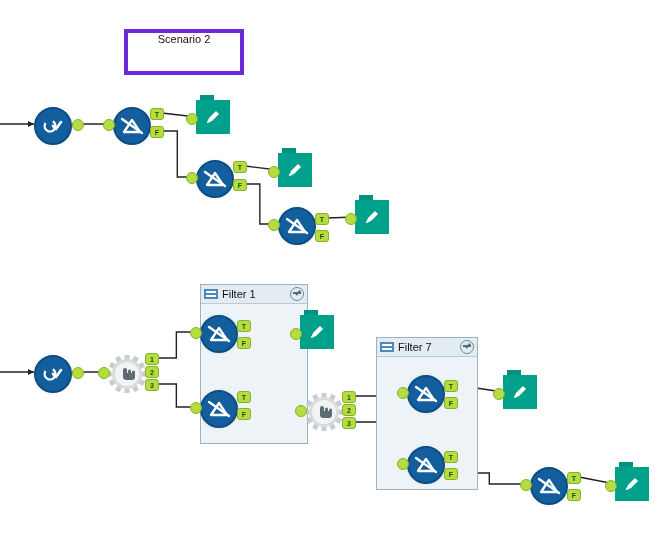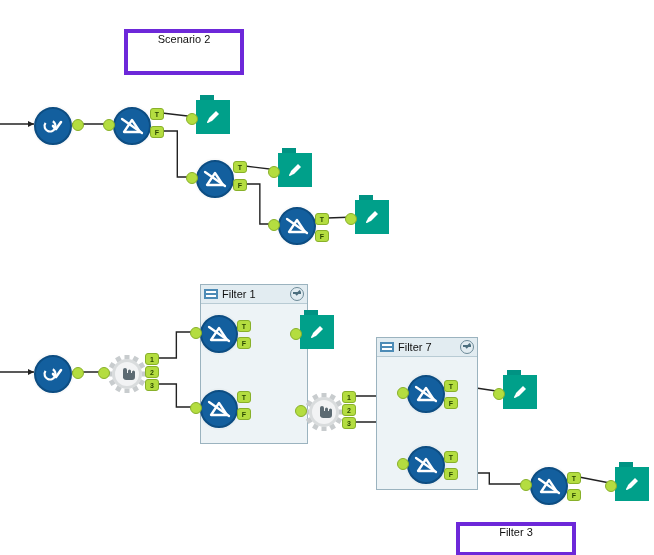--- a/index.html
+++ b/index.html
@@ -64,23 +64,20 @@
       <path d="M 456 385 L 503 392" fill="none" stroke="#222" stroke-width="1.4"></path>
       <path d="M 503 392 l -6 -3 l 0 6 z" fill="#222"></path>
       <path d="M 456 473 L 489.3 473 L 489.3 484 L 530 484" fill="none" stroke="#222" stroke-width="1.4"></path>
       <path d="M 530 484 l -6 -3 l 0 6 z" fill="#222"></path>
       <path d="M 579 477 L 615 484" fill="none" stroke="#222" stroke-width="1.4"></path>
       <path d="M 615 484 l -6 -3 l 0 6 z" fill="#222"></path>
     </svg>
 
 <div class="labelbox" style="left: 124px; top: 29px; width: 112px; height: 38px;" id="lbl-scenario">
       <span>Scenario 2</span>
-    </div>
-<div class="labelbox" style="left: 456px; top: 522px; width: 112px; height: 26px;" id="lbl-filter3">
-      <span>Filter 3</span>
     </div>
 
 <div class="container" id="ct-filter1" style="left: 166px; top: 284px; width: 106px; height: 158px; margin-left: 34px;">
   <div class="hdr">
     <span class="grip"></span>
     <span class="title">Filter 1</span>
     <span class="collapse"></span>
   </div>
 </div>
 <div class="container" id="ct-filter2" style="left: 376px; top: 337px; width: 100px; height: 151px;">

